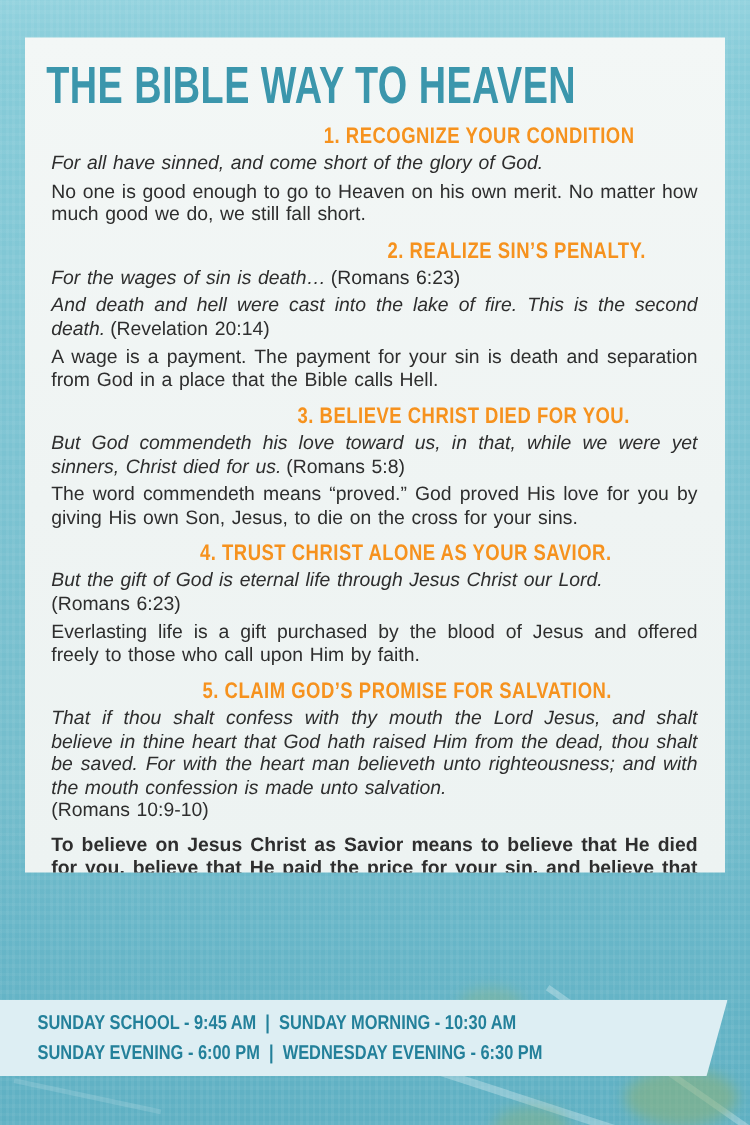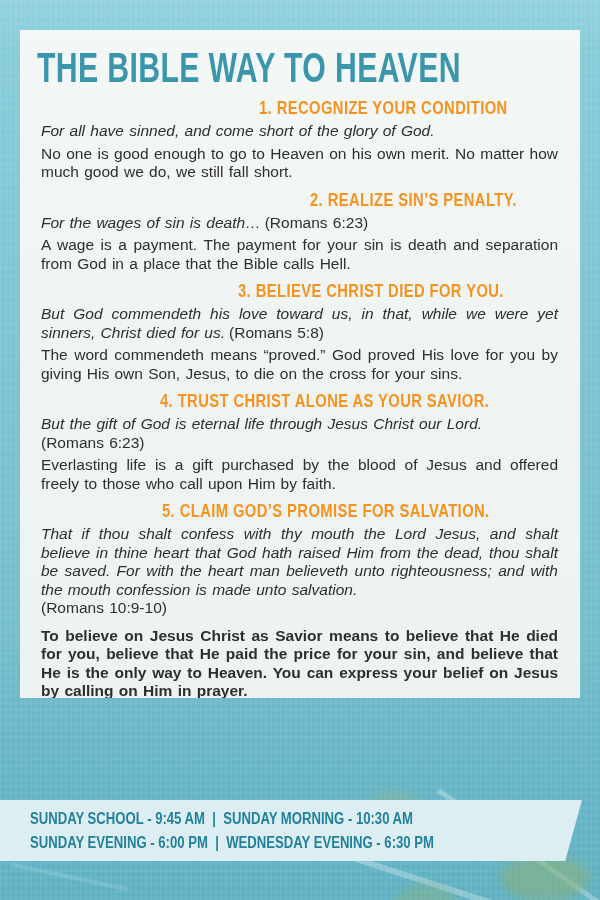--- a/index.html
+++ b/index.html
@@ -78,20 +78,21 @@
 
   <section>
     <h2 class="sec-h"><span class="cond">1. RECOGNIZE YOUR CONDITION</span></h2>
     <p class="verse"><span class="vt">For all have sinned, and come short of the glory of God.</span></p>
     <p class="body-p">No one is good enough to go to Heaven on his own merit. No matter how much good we do, we still fall short.</p>
   </section>
 
   <section>
     <h2 class="sec-h"><span class="cond">2. REALIZE SIN’S PENALTY.</span></h2>
     <p class="verse"><span class="vt">For the wages of sin is death…</span><span class="vr inline">(Romans 6:23)</span></p>
+    <p class="verse"><span class="vt">And death and hell were cast into the lake of fire. This is the second death.</span><span class="vr inline">(Revelation 20:14)</span></p>
     <p class="body-p">A wage is a payment. The payment for your sin is death and separation from God in a place that the Bible calls Hell.</p>
   </section>
 
   <section>
     <h2 class="sec-h"><span class="cond">3. BELIEVE CHRIST DIED FOR YOU.</span></h2>
     <p class="verse"><span class="vt">But God commendeth his love toward us, in that, while we were yet sinners, Christ died for us.</span><span class="vr inline">(Romans 5:8)</span></p>
     <p class="body-p">The word commendeth means “proved.” God proved His love for you by giving His own Son, Jesus, to die on the cross for your sins.</p>
   </section>
 
   <section>

